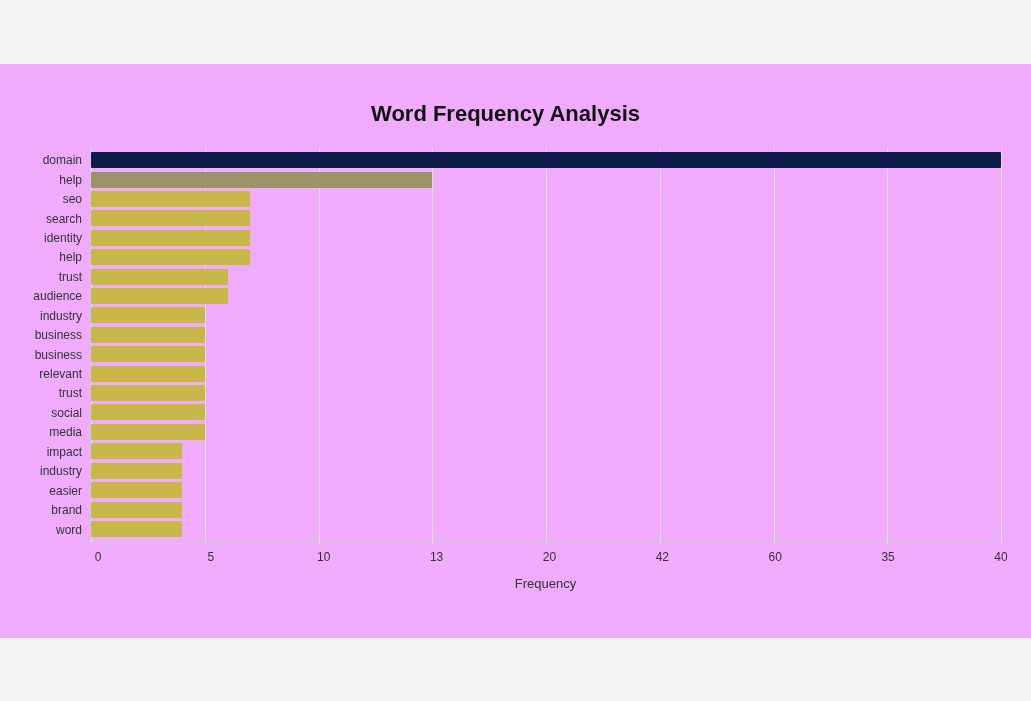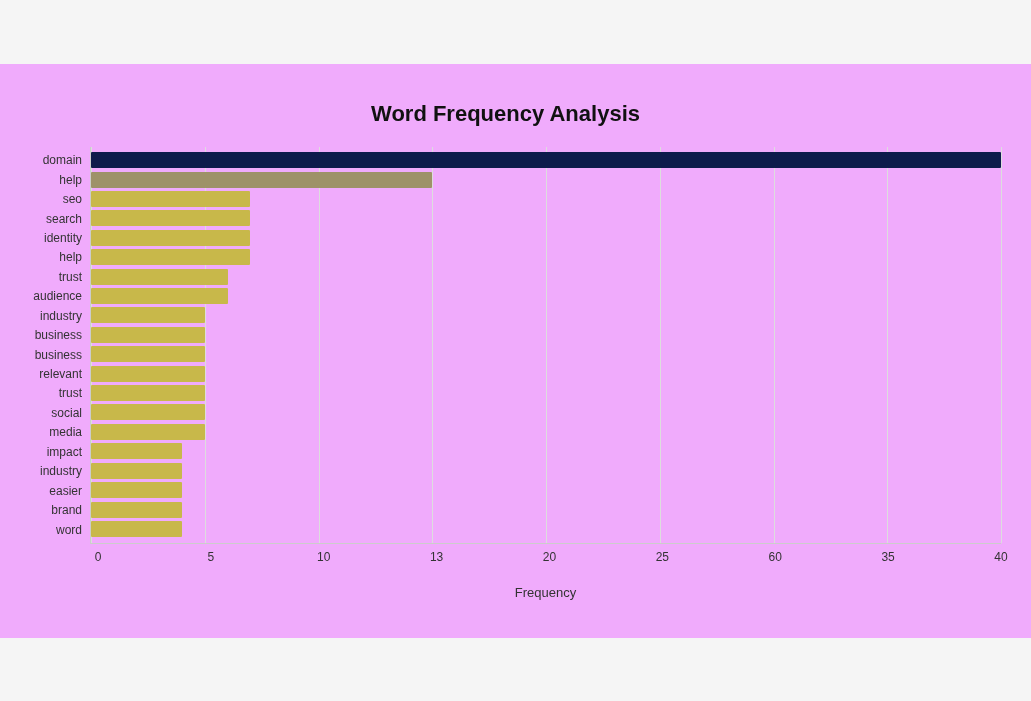--- a/index.html
+++ b/index.html
@@ -102,21 +102,21 @@
     .x-tick {
       position: absolute;
       font-size: 12px;
       color: #333;
       transform: translateX(-50%);
     }
     .x-axis-title {
       text-align: center;
       font-size: 13px;
       color: #333;
-      margin-top: 35px;
+      margin-top: 26px;
       margin-left: 80px;
     }
   </style>
 </head>
 <body>
 
 <div class="chart-container">
   <div class="chart-title">Word Frequency Analysis</div>
   <div class="chart-area">
     <div class="chart-inner">
@@ -217,20 +217,20 @@
             </div>
           </div>
       </div>
     </div>
     <div class="x-axis-labels" id="x-axis-labels" style="position: relative; height: 20px;">
         <div class="x-tick" style="left: calc(0%);">0</div>
         <div class="x-tick" style="left: calc(12.5%);">5</div>
         <div class="x-tick" style="left: calc(25%);">10</div>
         <div class="x-tick" style="left: calc(37.5%);">13</div>
         <div class="x-tick" style="left: calc(50%);">20</div>
-        <div class="x-tick" style="left: calc(62.5%);">25</div>
+        <div class="x-tick" style="left: calc(62.5%);">42</div>
         <div class="x-tick" style="left: calc(75%);">60</div>
         <div class="x-tick" style="left: calc(87.5%);">35</div>
         <div class="x-tick" style="left: calc(100%);">40</div>
       </div>
     <div class="x-axis-title">Frequency</div>
   </div>
 </div>
 
 </body></html>

